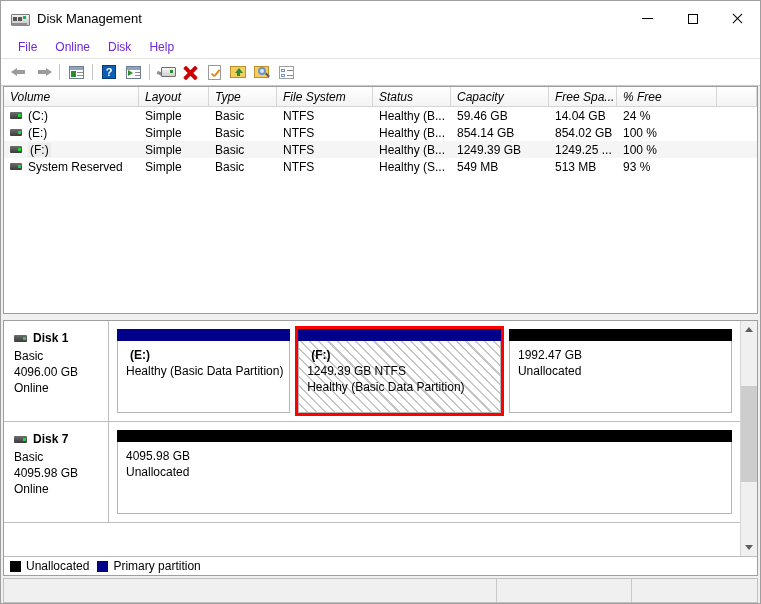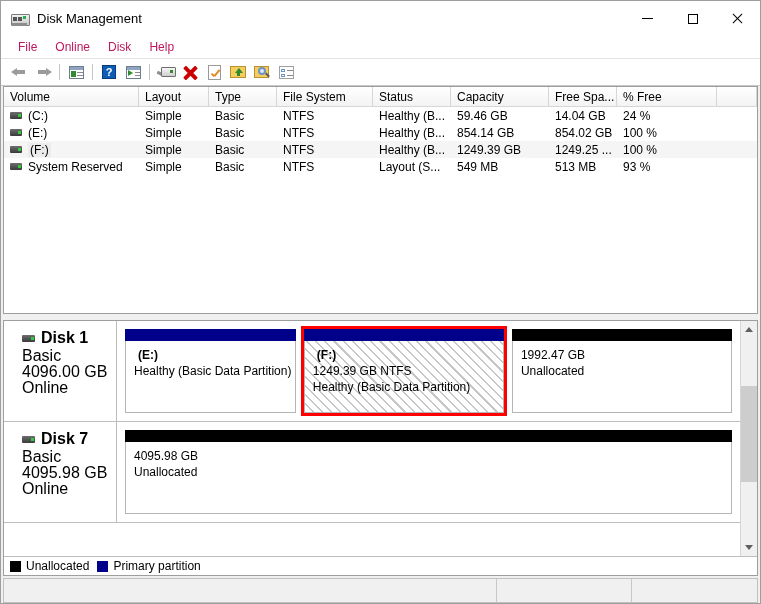--- a/index.html
+++ b/index.html
@@ -51,21 +51,21 @@
     content:"";position:absolute;left:-1px;top:5px;width:13px;height:1px;background:#000;
   }
   .glyph-close:before{transform:rotate(45deg);}
   .glyph-close:after{transform:rotate(-45deg);}
   
   .menubar{
     height:22px;min-height:22px;background:#ffffff;
     display:flex;align-items:center;padding-left:8px;
     border-bottom:1px solid #e3e3e3;
   }
-  .menu-item{padding:3px 9px;font-size:12px;color:#be185d;cursor:default;}
+  .menu-item{padding:3px 9px;font-size:12px;color:#6d28d9;cursor:default;}
   
   .toolbar{
     height:26px;min-height:26px;background:#ffffff;
     display:flex;align-items:center;padding-left:6px;
     border-bottom:1px solid #c9c9c9;
   }
   .tb-btn{width:24px;height:22px;display:flex;align-items:center;justify-content:center;position:relative;}
   .tb-sep{width:1px;height:16px;background:#c4c4c4;margin:0 4px;}
   .arrow-l,.arrow-r{width:17px;height:13px;position:relative;}
   .arrow-l:before{
@@ -133,21 +133,21 @@
   }
   .hdr-row{display:flex;height:20px;min-height:20px;background:#ffffff;}
   .hdr-cell{
     box-sizing:border-box;
     border-right:1px solid #d6d6d6;
     border-bottom:1px solid #d6d6d6;
     background:linear-gradient(#ffffff,#f3f3f3);
     padding-left:6px;
     display:flex;align-items:center;
     font-size:12px;color:#000;
-    overflow:hidden;white-space:nowrap;
+    overflow:hidden;white-space:nowrap;font-style:italic;
   }
   .rows{flex:1 1 auto;}
   .vrow{display:flex;height:17px;align-items:center;}
   .vrow.selected{background:#f5f5f5;}
   .vcell{
     box-sizing:border-box;padding-left:6px;
     font-size:12px;white-space:nowrap;overflow:hidden;
     display:flex;align-items:center;
   }
   .vol-ico{
@@ -179,21 +179,21 @@
     min-height:0;
   }
   .disk-row.d1{height:100px;}
   .disk-row.d2{height:100px;}
   .disk-info{
     width:105px;min-width:105px;
     border-right:1px solid #bdbdbd;
     background:#ffffff;
     padding:9px 0 0 10px;
     box-sizing:border-box;
-    font-size:16px;line-height:16px;margin-left:8px;
+    font-size:12px;line-height:16px;
   }
   .disk-title{display:flex;align-items:center;font-weight:bold;margin-bottom:2px;}
   .disk-title .dico{
     width:13px;height:7px;margin-right:6px;position:relative;
     background:linear-gradient(#6e6e6e,#3a3a3a);border-radius:1px;
   }
   .disk-title .dico i{position:absolute;right:1px;top:2px;width:3px;height:3px;background:#2ecc3f;}
   .disk-meta{color:#000;}
   .disk-parts{flex:1 1 auto;display:flex;padding:8px 8px 8px 8px;box-sizing:border-box;gap:8px;min-width:0;}
   .part{
@@ -425,21 +425,21 @@
       <div class="vrow">
         <div class="vcell" style="width:135px">
           <span class="vol-ico">
               <i></i>
             </span>
           <span class="label">System Reserved</span>
         </div>
         <div class="vcell" style="width:70px">Simple</div>
         <div class="vcell" style="width:68px">Basic</div>
         <div class="vcell" style="width:96px">NTFS</div>
-        <div class="vcell" style="width:78px">Layout (S...</div>
+        <div class="vcell" style="width:78px">Healthy (S...</div>
         <div class="vcell" style="width:98px">549 MB</div>
         <div class="vcell" style="width:68px">513 MB</div>
         <div class="vcell" style="width:100px">93 %</div>
       </div>
 
     </div>
   </div>
 
   <div class="splitter"></div>
 

